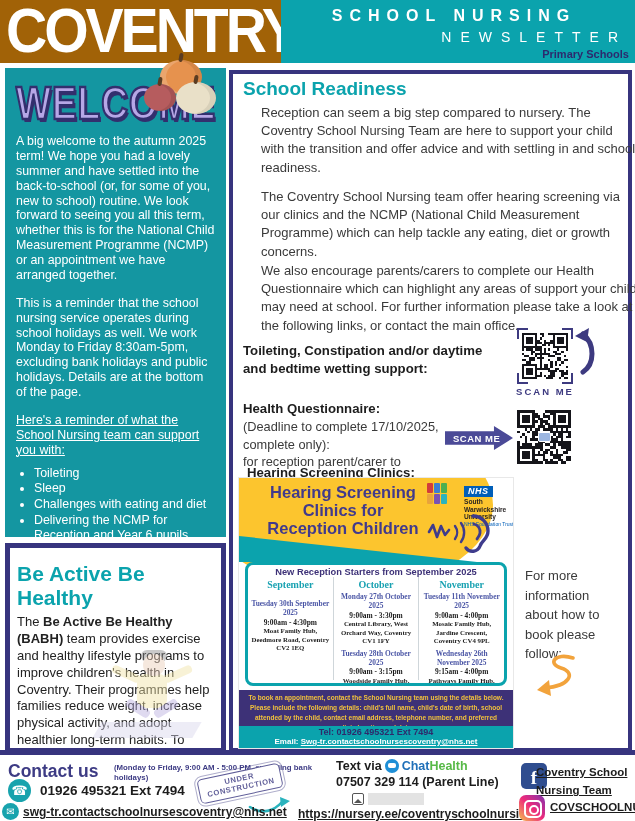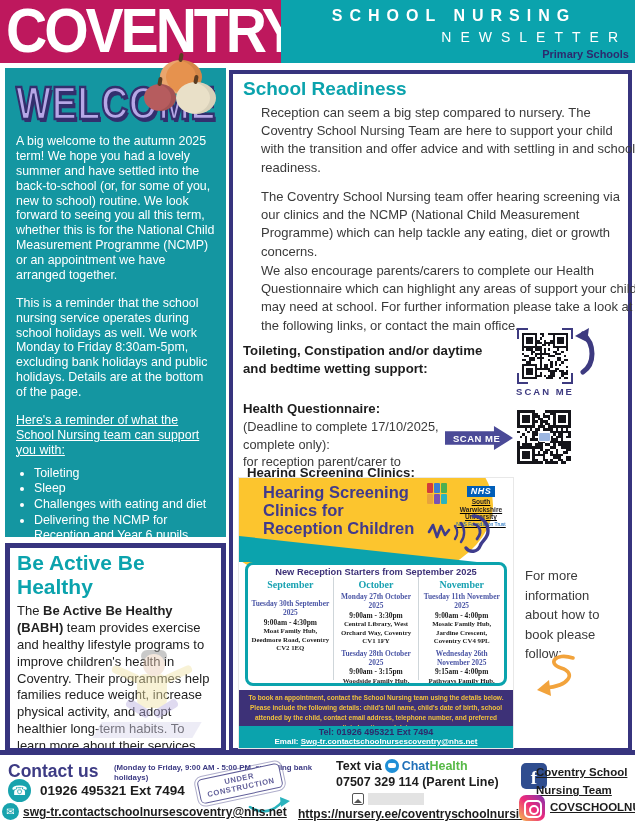--- a/index.html
+++ b/index.html
@@ -2,41 +2,41 @@
 <html><head>
 <meta charset="utf-8">
 <style>
   * { margin:0; padding:0; box-sizing:border-box; }
   html,body { background:#fff; }
   body { font-family:"Liberation Sans", sans-serif; }
   .page { position:relative; width:635px; height:821px; background:#fff; overflow:hidden; }
 
   
   .header { position:absolute; left:0; top:0; width:635px; height:63px; }
-  .header-left { position:absolute; left:0; top:0; width:281px; height:63px; background:#be185d; overflow:hidden; }
+  .header-left { position:absolute; left:0; top:0; width:281px; height:63px; background:#a16207; overflow:hidden; }
   .city { position:absolute; left:6px; top:-6px; width:272px; color:#fff; font-weight:bold; font-size:56px; letter-spacing:-3px; transform:scale(1.02,1.12); transform-origin:left top; white-space:nowrap; }
   .header-right { position:absolute; left:281px; top:0; width:354px; height:63px; background:#0ba3ad; color:#fff; }
   .hr-line1 { position:absolute; left:0; right:8px; top:7px; text-align:center; font-weight:bold; font-size:16px; letter-spacing:7px; }
   .hr-line2 { position:absolute; left:0; right:8px; top:29px; text-align:right; font-weight:normal; font-size:14px; letter-spacing:9px; }
   .hr-sub { position:absolute; right:6px; bottom:3px; color:#2d2a6e; font-weight:bold; font-size:11px; }
 
   
   .welcome-box { position:absolute; left:5px; top:68px; width:221px; height:469px; background:#1496a1; color:#fff; padding:10px 9px 8px 11px; }
   .welcome-title { font-size:37px; font-weight:bold; letter-spacing:1px; color:#b6a7e6; -webkit-text-stroke:2px #332f6e; text-shadow:2px 2px 0 #332f6e; transform:scaleY(1.25); transform-origin:left top; display:inline-block; margin-bottom:14px; }
   .welcome-box p { font-size:12.4px; line-height:1.2; font-weight:500; margin-bottom:13px; }
   .welcome-box ul { margin:2px 0 0 18px; font-size:12.4px; line-height:1.2; }
   .welcome-box li { margin-bottom:1px; }
   .pumpkins { position:absolute; right:6px; top:-14px; width:76px; height:72px; z-index:3; }
   .pumpkin { position:absolute; border-radius:50%; }
   .pumpkin::before { content:""; position:absolute; top:-7px; left:50%; width:4px; height:9px; background:#5a3c22; border-radius:2px; transform:translateX(-50%) rotate(10deg); }
   .pk-orange { left:16px; top:6px; width:42px; height:34px; background:#e6924e; box-shadow:inset -6px 0 0 rgba(0,0,0,.08), inset 6px 0 0 rgba(255,255,255,.18); }
   .pk-red { left:0px; top:30px; width:32px; height:27px; background:#b express5a5a; background:#b65c5e; box-shadow:inset -5px 0 0 rgba(0,0,0,.10); }
   .pk-cream { left:32px; top:28px; width:40px; height:32px; background:#e9e0c8; box-shadow:inset -6px 0 0 rgba(0,0,0,.07); }
 
-  .babh-box { position:absolute; left:5px; top:543px; width:221px; height:210px; background:#fff; border:5px solid #37347e; padding:3px 7px; overflow:hidden; }
+  .babh-box { position:absolute; left:5px; top:543px; width:221px; height:210px; background:#fff; border:5px solid #37347e; padding:14px 7px; overflow:hidden; }
   .babh-title { color:#0ba3ad; font-weight:bold; font-size:21px; margin-bottom:4px; }
   .babh-text { font-size:13px; line-height:1.3; color:#222; }
   .babh-kid { position:absolute; right:28px; bottom:10px; width:90px; height:90px; opacity:.45; pointer-events:none; }
   .kid-mat { position:absolute; left:-6px; bottom:0; width:100px; height:16px; background:#d9d6ec; transform:skewX(-30deg); }
   .kid-head { position:absolute; left:40px; top:6px; width:22px; height:22px; border-radius:50%; background:#e9cdb7; }
   .kid-hair { position:absolute; left:38px; top:2px; width:26px; height:12px; border-radius:10px; background:#8a8a8a; }
   .kid-body { position:absolute; left:34px; top:26px; width:30px; height:34px; border-radius:8px; background:#f0e3a6; }
   .kid-arm1 { position:absolute; left:8px; top:22px; width:30px; height:8px; border-radius:4px; background:#f0e3a6; transform:rotate(24deg); }
   .kid-arm2 { position:absolute; left:60px; top:22px; width:30px; height:8px; border-radius:4px; background:#f0e3a6; transform:rotate(-24deg); }
   .kid-leg1 { position:absolute; left:22px; top:56px; width:26px; height:9px; border-radius:4px; background:#b9aee0; transform:rotate(32deg); }
@@ -66,25 +66,25 @@
   .curve-arrow1 { position:absolute; left:60px; top:0px; }
 
   .scanme-arrow { position:absolute; left:212px; top:352px; width:68px; height:24px; background:#4b4a97; clip-path:polygon(0 22%,72% 22%,72% 0,100% 50%,72% 100%,72% 78%,0 78%); color:#fff; font-weight:bold; font-size:9.5px; display:flex; align-items:center; padding-left:8px; letter-spacing:.5px; }
   .qr2-widget { position:absolute; left:284px; top:336px; width:54px; height:54px; }
   .qr2-widget .qr { width:54px; height:54px; }
   .qr-logo { position:absolute; left:21px; top:22px; width:13px; height:10px; background:#9db7e2; border:1px solid #fff; border-radius:2px; }
 
   
   .poster { position:absolute; left:6px; top:404px; width:274px; height:270px; background:#fff; overflow:hidden; box-shadow:0 0 0 1px #e8e8e8; }
   .yellow-blob { position:absolute; left:-34px; top:-58px; width:288px; height:170px; background:#fcc52e; border-radius:50%; }
-  .poster-title { position:absolute; left:24px; top:6px; width:160px; color:#413a8c; font-weight:bold; font-size:16.5px; line-height:1.08; }
+  .poster-title { position:absolute; left:24px; top:6px; width:160px; text-align:center; color:#413a8c; font-weight:bold; font-size:16.5px; line-height:1.08; }
   .teal-tri { position:absolute; left:0; top:58px; width:238px; height:26px; background:#0ba3ad; clip-path:polygon(0 0,0 100%,100% 100%); }
   .cov-logo { position:absolute; left:186px; top:4px; width:24px; height:22px; display:flex; flex-wrap:wrap; gap:1px; align-content:center; justify-content:center; }
   .cov-logo b { width:6px; height:10px; border-radius:1px; }
-  .nhs-block { position:absolute; left:212px; top:2px; width:60px; text-align:center;text-decoration:underline; }
+  .nhs-block { position:absolute; left:225px; top:2px; width:60px; text-align:left; }
   .nhs-logo { display:inline-block; background:#005eb8; color:#fff; font-weight:bold; font-style:italic; font-size:9px; padding:0 4px 1px; letter-spacing:.5px; }
   .trust1 { font-weight:bold; font-size:6.6px; color:#231f20; line-height:1.15; }
   .trust2 { font-weight:bold; font-size:6.6px; color:#231f20; line-height:1.15; }
   .trust3 { font-size:5px; color:#005eb8; line-height:1.3; }
   .ear-svg { position:absolute; left:186px; top:26px; }
 
   .clinic-table { position:absolute; left:6px; top:84px; width:262px; height:124px; border:3px solid #0ba3ad; border-radius:8px; background:#fff; overflow:hidden; }
   .table-title { text-align:center; color:#3d3177; font-weight:bold; font-size:9.3px; padding-top:2px; }
   .table-cols { display:flex; height:calc(100% - 15px);font-family:Liberation Serif, serif; }
   .tcol { flex:1; padding:1px 3px; text-align:center; }

